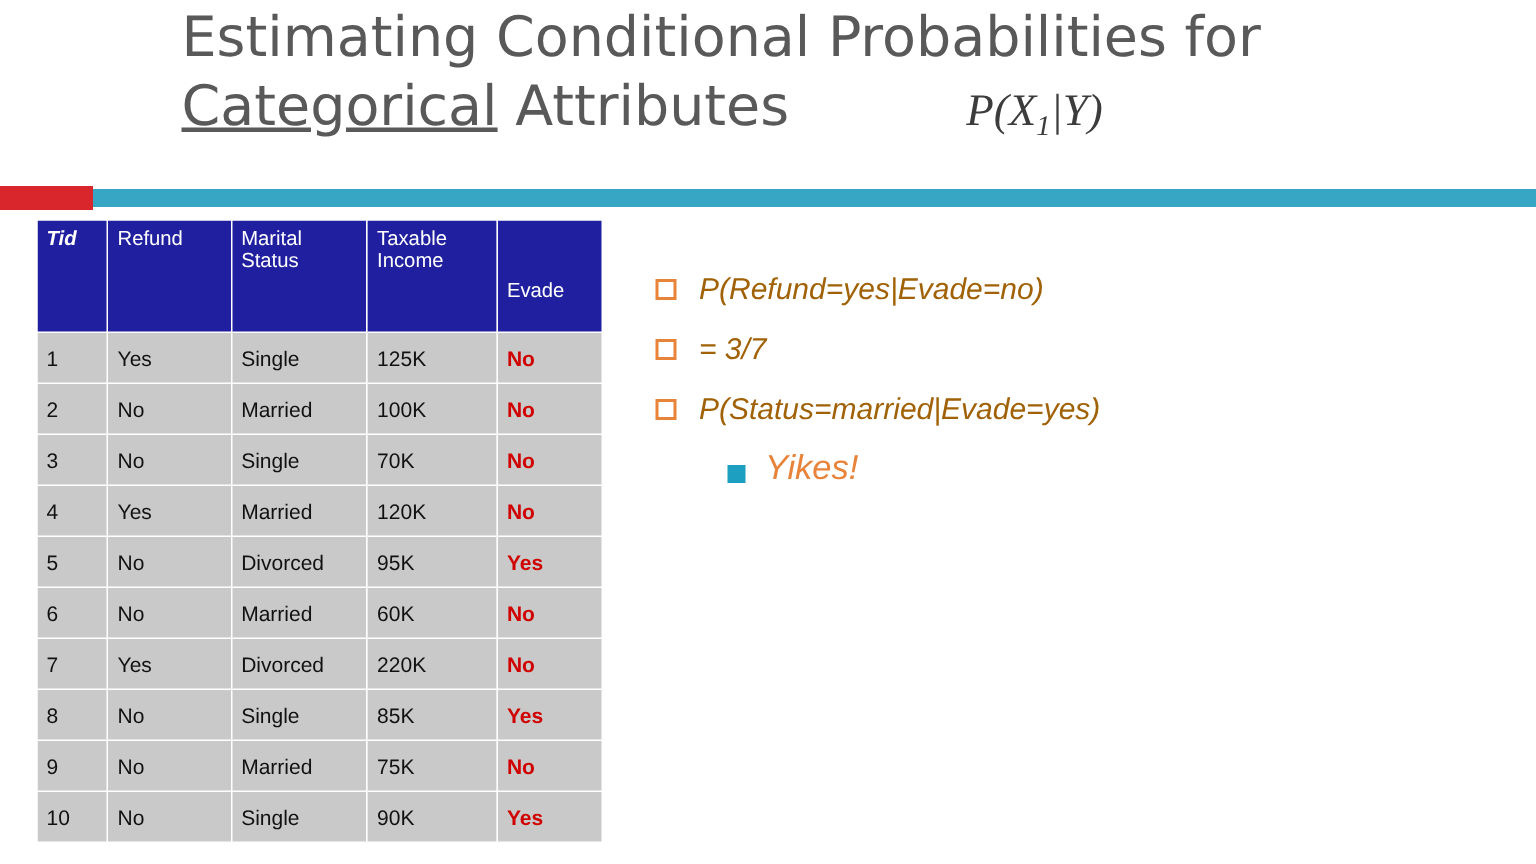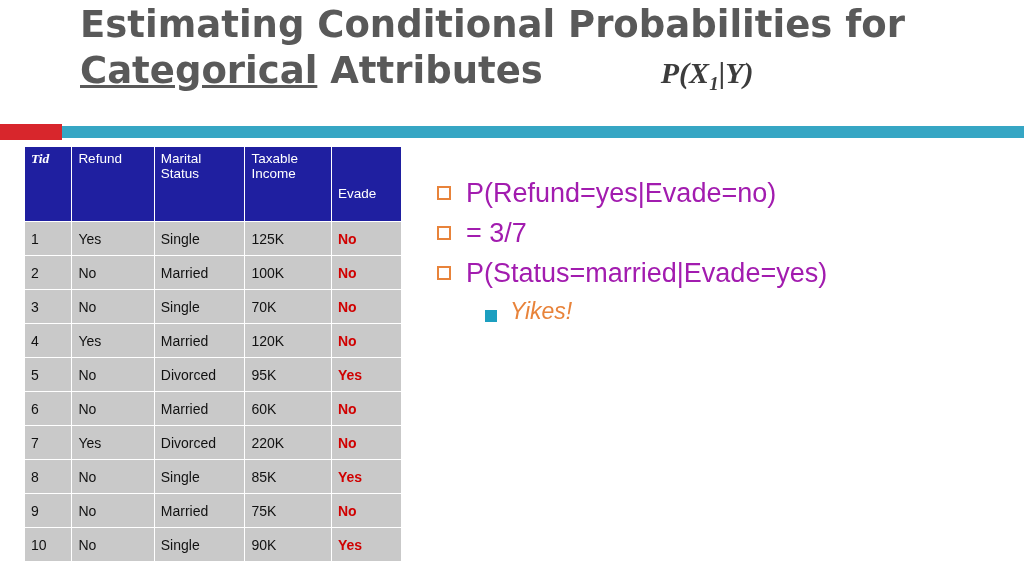--- a/index.html
+++ b/index.html
@@ -19,24 +19,25 @@
   #title-block {
     position: absolute;
     left: 80px;
     top: 2px;
     width: 900px;
   }
   .title-line {
     font-size: 37px;
     color: #595959;
     font-family: "DejaVu Sans", sans-serif;
-    font-weight: bold;
+    font-weight: normal;
     letter-spacing: 0px;
     line-height: 46px;
     white-space: nowrap;
+    margin-left: 41px;
   }
   .title-underline {
     text-decoration: underline;
   }
   #title-formula {
     display: inline-block;
     margin-left: 118px;
     font-family: "Liberation Serif", serif;
     font-style: italic;
     font-size: 30px;
@@ -88,21 +89,20 @@
     padding: 4px 5px 4px 6px;
     vertical-align: top;
     height: 50px;
     border: 1px solid #ffffff;
     font-family: "Liberation Sans", sans-serif;
   }
   #data-table th.th-tid {
     font-style: italic;
     font-weight: bold;
     vertical-align: top;
-    font-family: Liberation Serif, serif;
   }
   #data-table th.th-evade {
     vertical-align: bottom;
     padding-bottom: 20px;
   }
   #data-table td {
     background: #c9c9c9;
     color: #111111;
     font-size: 14px;
     padding: 7px 6px;
@@ -139,22 +139,23 @@
   .bullet-marker {
     width: 14px;
     height: 14px;
     border: 2px solid #e8833a;
     box-sizing: border-box;
     margin-right: 15px;
     margin-top: 10px;
     flex: 0 0 auto;
   }
   .bullet-text {
-    font-size: 27px;
-    color: #a21caf;
+    font-size: 20px;
+    font-style: italic;
+    color: #a16207;
     font-family: "Liberation Sans", sans-serif;
     line-height: 34px;
     white-space: nowrap;
   }
   .sub-row {
     display: flex;
     align-items: center;
     margin-left: 48px;
     margin-bottom: 3px;
   }

